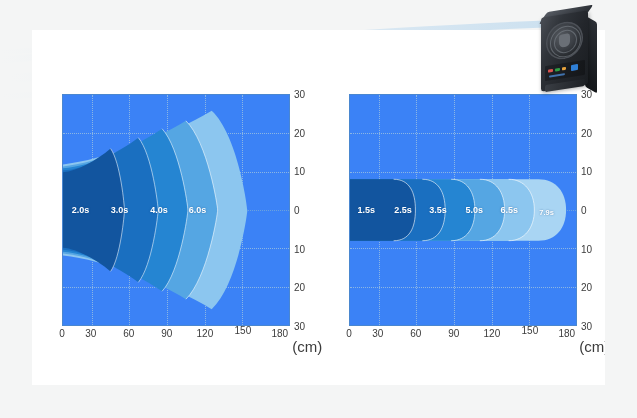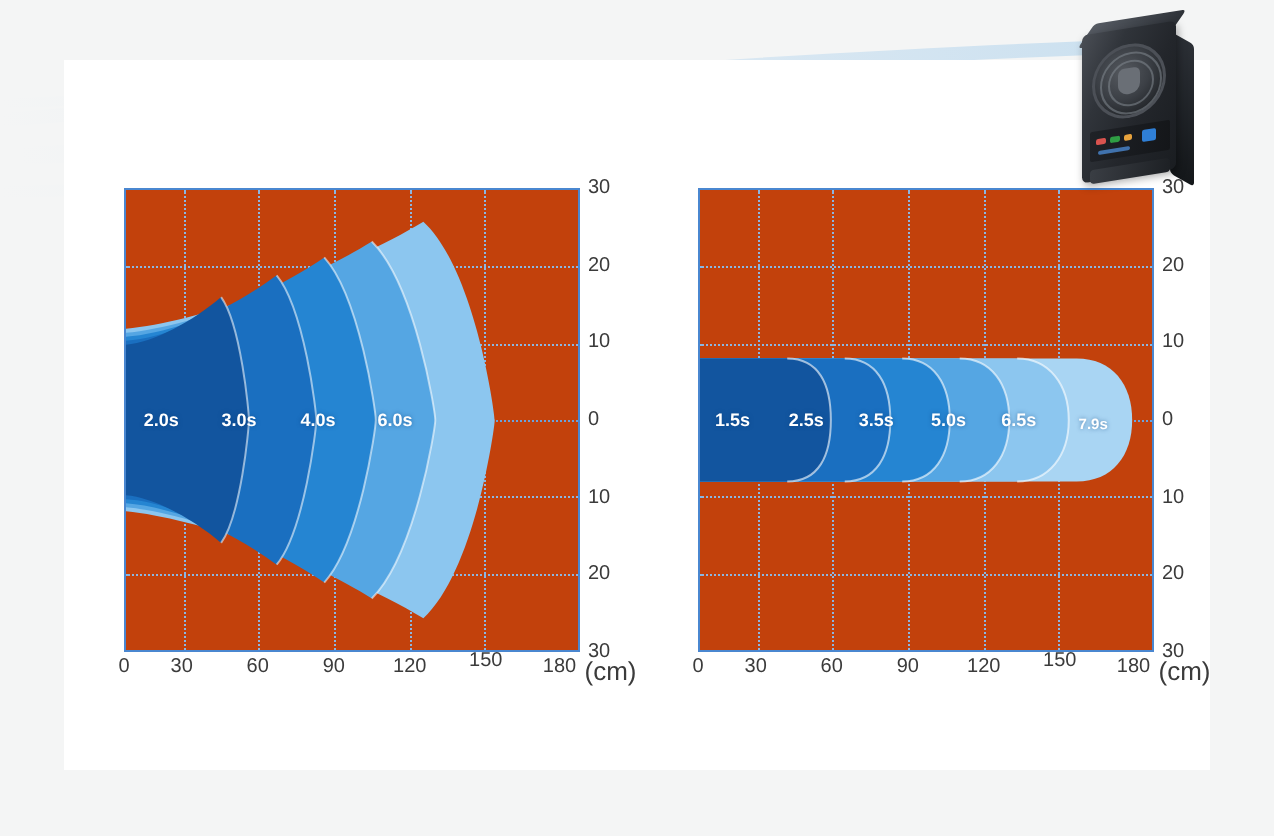--- a/index.html
+++ b/index.html
@@ -29,38 +29,38 @@
 
   
   .chart-row{position:absolute;left:0;top:0;width:573px;height:355px;}
   .chart{position:absolute;top:64px;width:258px;}
   #chart-left{left:8px;}
   #chart-right{left:295px;}
 
   .plot-wrap{position:relative;width:228px;height:232px;margin-left:22px;}
   .plot{
     position:absolute;left:0;top:0;width:100%;height:100%;
-    border:1.5px solid #4a87d0;box-sizing:border-box;background:#c2410c;overflow:hidden;
+    border:1.5px solid #4a87d0;box-sizing:border-box;background:#3b82f6;overflow:hidden;
   }
   .grid-v,.grid-h{position:absolute;}
   .grid-v{top:0;bottom:0;width:0;border-left:1px dotted #8bb6e4;}
   .grid-h{left:0;right:0;height:0;border-top:1px dotted #8bb6e4;}
   .grid-h.axis0{border-top:1px dotted #6ba2dd;}
 
   .bands{position:absolute;left:0;top:0;width:100%;height:100%;}
   .blabel{
     position:absolute;color:#ffffff;font-size:9px;font-weight:bold;
     transform:translate(-50%,-50%);white-space:nowrap;
     text-shadow:0 0 2px rgba(10,60,120,.55);
   }
   .blabel.tiny{font-size:7.5px;text-align:right;}
 
   .ytick{position:absolute;right:-4px;font-size:10px;color:#3b3b3b;transform:translate(100%,-50%);}
   .xtick{position:absolute;top:234px;font-size:10px;color:#3b3b3b;transform:translateX(-50%);}
-  .xunit{position:absolute;top:234px;font-size:13px;color:#3b3b3b;}
+  .xunit{position:absolute;top:244px;font-size:15px;color:#3b3b3b;}
 </style>
 </head>
 <body>
 
 <svg id="airflow" viewBox="0 0 637 418">
   <defs>
     <linearGradient id="sg" x1="0" y1="0" x2="1" y2="0">
       <stop offset="0" stop-color="#cfe4f5" stop-opacity="0"></stop>
       <stop offset="0.55" stop-color="#bcd9f0" stop-opacity="0.75"></stop>
       <stop offset="1" stop-color="#a9cfeb" stop-opacity="0.95"></stop>

